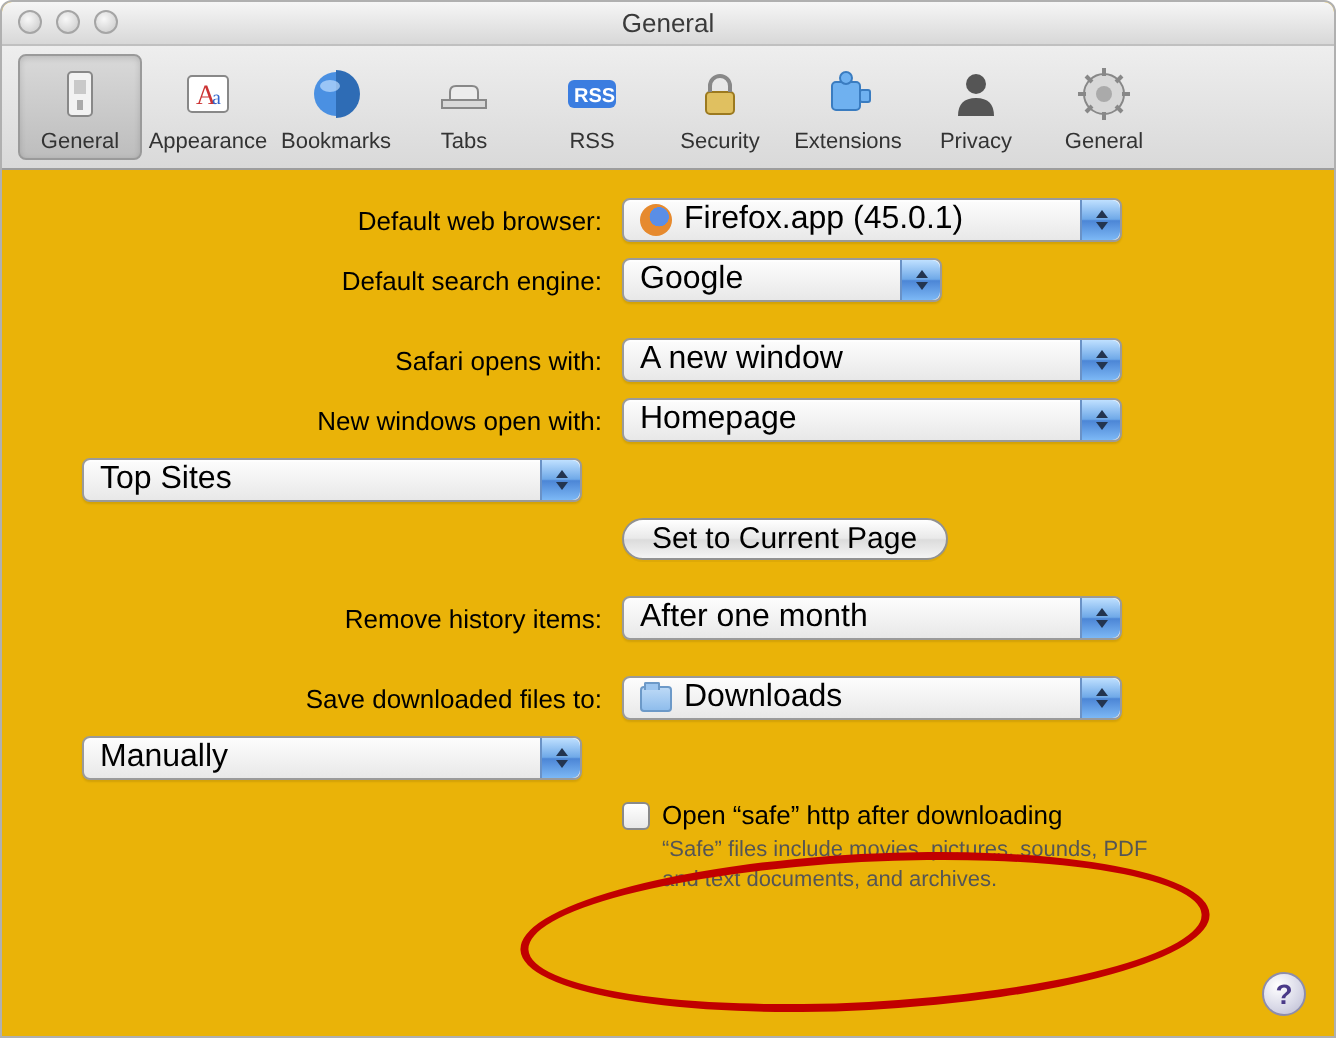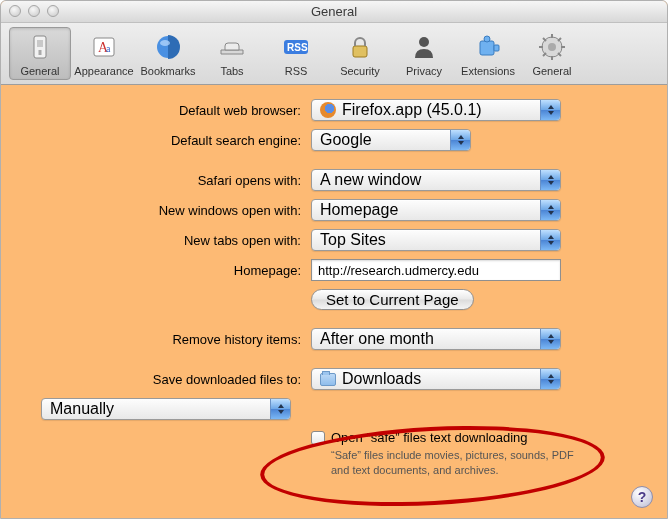--- a/index.html
+++ b/index.html
@@ -10,21 +10,21 @@
     font-size: 13px;
     color: #000;
     background: #fff;
     width: 668px;
     height: 519px;
     overflow: hidden;
   }
   .window {
     width: 668px;
     height: 519px;
-    background: #fdba74;
+    background: #eab308;
     border: 1px solid #b0b0b0;
     border-radius: 6px 6px 0 0;
     position: relative;
     overflow: hidden;
   }
   .titlebar {
     height: 22px;
     background: linear-gradient(#f6f6f6, #d8d8d8);
     border-bottom: 1px solid #c0c0c0;
     display: flex;
@@ -272,35 +272,35 @@
         <svg width="30" height="30" viewBox="0 0 30 30">
             <rect x="8" y="14" width="14" height="11" rx="2" fill="#e0c060" stroke="#9c7a20"></rect>
             <path d="M10 14 v-3 a5 5 0 0 1 10 0 v3" fill="none" stroke="#888" stroke-width="2"></path>
           </svg>
       </div>
       <span>Security</span>
     </div>
     <div class="tb-item">
       <div class="tb-icon">
         <svg width="30" height="30" viewBox="0 0 30 30">
-            <circle cx="15" cy="10" r="5" fill="#555"></circle>
-            <path d="M6 26 q0-9 9-9 t9 9 z" fill="#555"></path>
-          </svg>
-      </div>
-      <span>Privacy</span>
-    </div>
-    <div class="tb-item">
-      <div class="tb-icon">
-        <svg width="30" height="30" viewBox="0 0 30 30">
             <rect x="7" y="9" width="14" height="14" rx="2" fill="#6fb1f0" stroke="#3a7cc0"></rect>
             <rect x="21" y="13" width="5" height="6" rx="1" fill="#6fb1f0" stroke="#3a7cc0"></rect>
             <circle cx="14" cy="7" r="3" fill="#6fb1f0" stroke="#3a7cc0"></circle>
           </svg>
       </div>
       <span>Extensions</span>
+    </div>
+    <div class="tb-item">
+      <div class="tb-icon">
+        <svg width="30" height="30" viewBox="0 0 30 30">
+            <circle cx="15" cy="10" r="5" fill="#555"></circle>
+            <path d="M6 26 q0-9 9-9 t9 9 z" fill="#555"></path>
+          </svg>
+      </div>
+      <span>Privacy</span>
     </div>
     <div class="tb-item">
       <div class="tb-icon">
         <svg width="30" height="30" viewBox="0 0 30 30">
             <circle cx="15" cy="15" r="10" fill="#d8d8d8" stroke="#888"></circle>
             <circle cx="15" cy="15" r="4" fill="#aaa"></circle>
             <g stroke="#888" stroke-width="2">
               <line x1="15" y1="2" x2="15" y2="6"></line>
               <line x1="15" y1="24" x2="15" y2="28"></line>
               <line x1="2" y1="15" x2="6" y2="15"></line>
@@ -357,34 +357,29 @@
       <div class="ctrl aqua-select">
         <span>Homepage</span>
         <span class="cap">
             <span class="arr up"></span>
             <span class="arr down"></span>
           </span>
       </div>
     </div>
 
     <div class="row">
-      <div class="lbl">New tabs open with:</div>
       <div class="ctrl aqua-select">
         <span>Top Sites</span>
         <span class="cap">
             <span class="arr up"></span>
             <span class="arr down"></span>
           </span>
       </div>
     </div>
 
-    <div class="row">
-      <div class="lbl">Homepage:</div>
-      <input class="ctrl aqua-input" value="http://research.udmercy.edu" style="">
-    </div>
 
     <div class="row" style="margin-bottom:4px">
       <div class="lbl"></div>
       <div class="ctrl aqua-button">
         <span>Set to Current Page</span>
       </div>
     </div>
 
     <div class="row gap">
       <div class="lbl">Remove history items:</div>
@@ -418,21 +413,21 @@
           </span>
       </div>
     </div>
 
     <div class="row" style="margin-top:10px">
       <div class="lbl"></div>
       <div class="ctrl" style="width:280px">
         <div class="checkbox-row">
           <div class="aqua-checkbox"></div>
           <div>
-            <div style="font-size:13px">Open “safe” files text downloading</div>
+            <div style="font-size:13px">Open “safe” http after downloading</div>
             <div class="subtext">“Safe” files include movies, pictures, sounds, PDF and text documents, and archives.</div>
           </div>
         </div>
       </div>
     </div>
 
     <div class="annot-circle" style="left:259px; top:342px; width:345px; height:78px; transform:rotate(-3deg);"></div>
 
     <div class="help-badge">
       <span>?</span>

